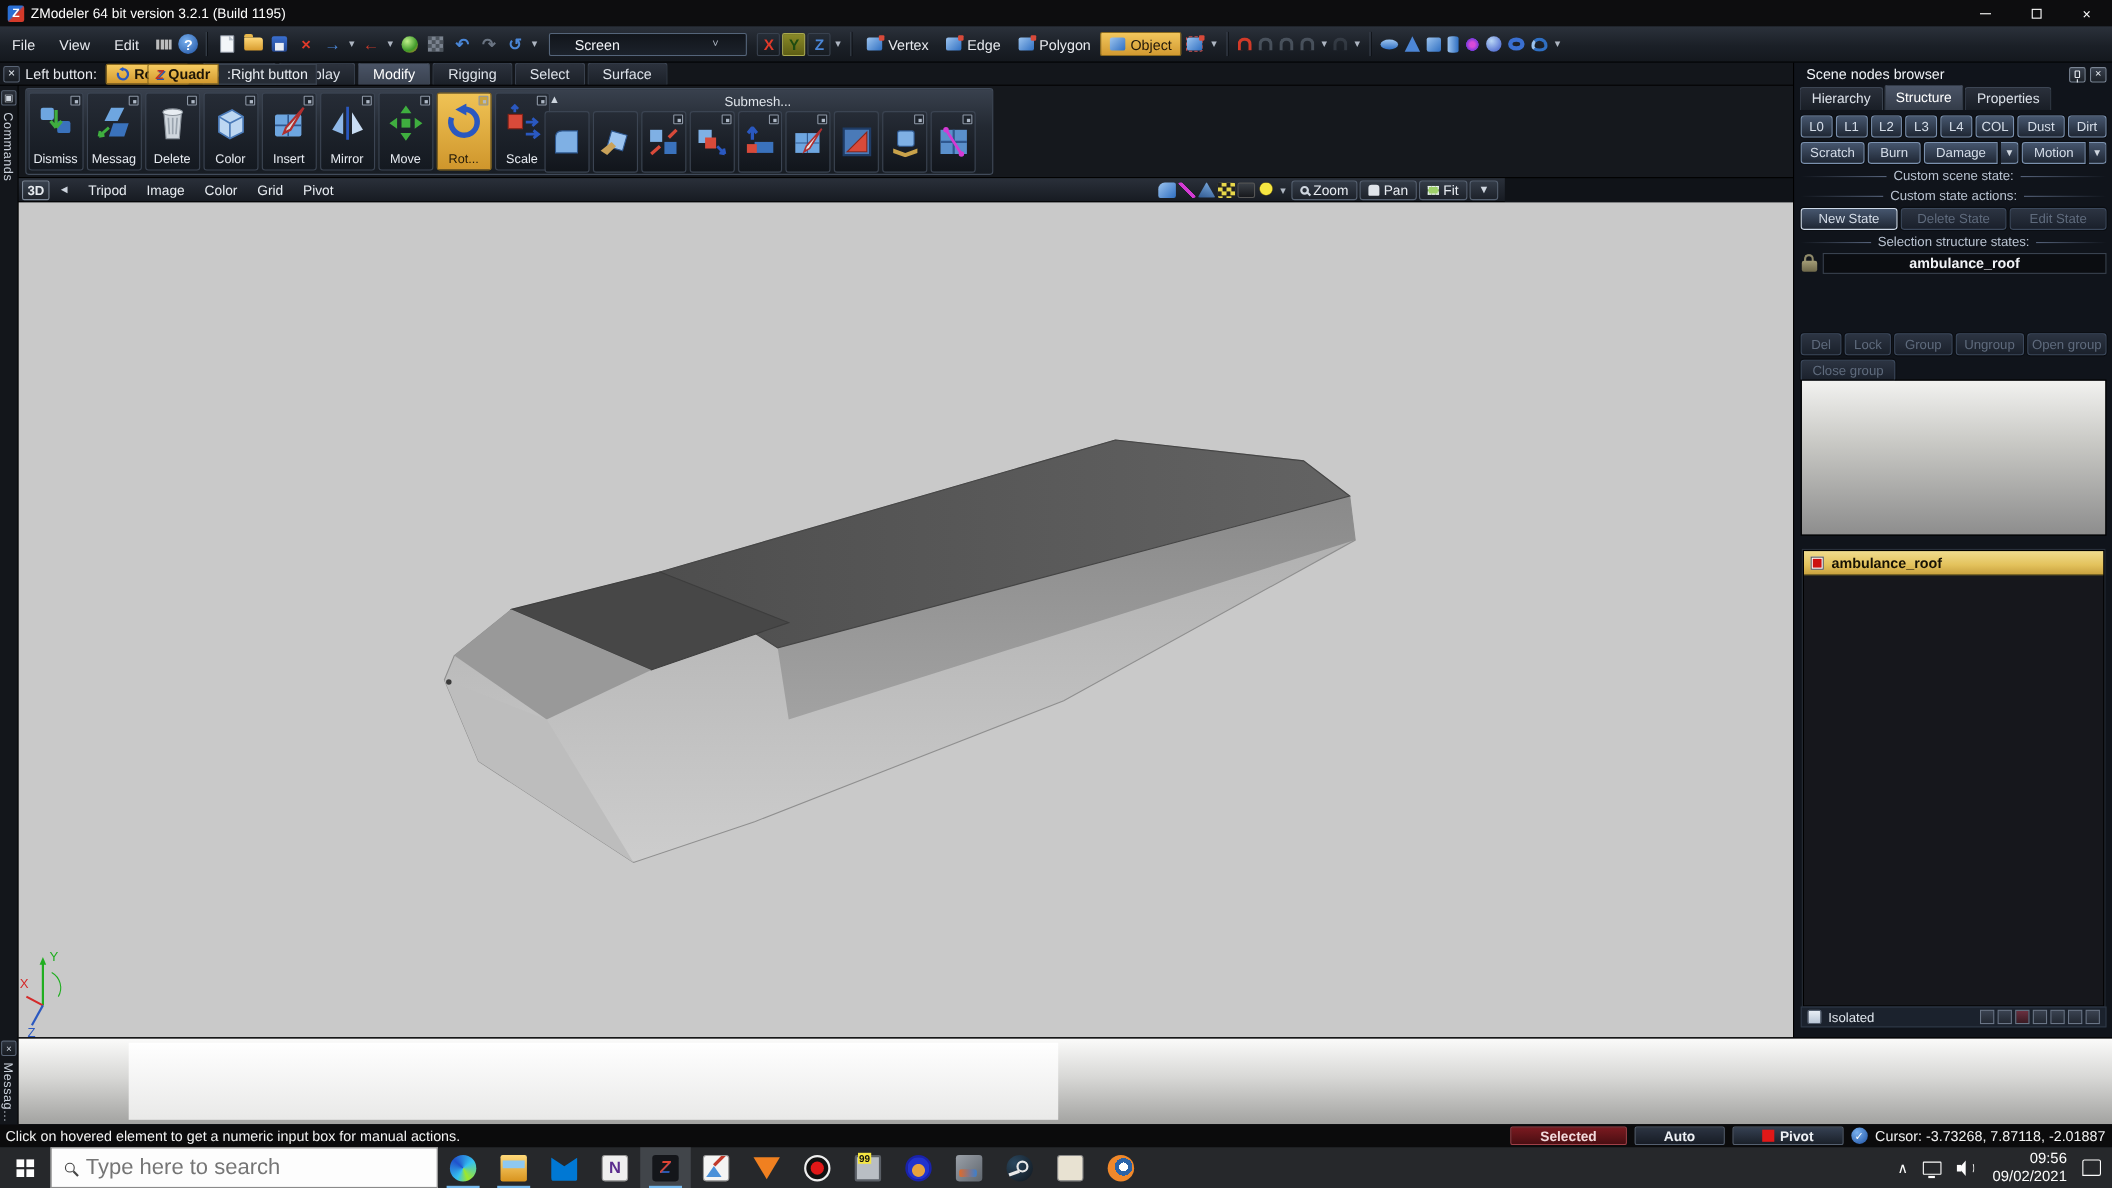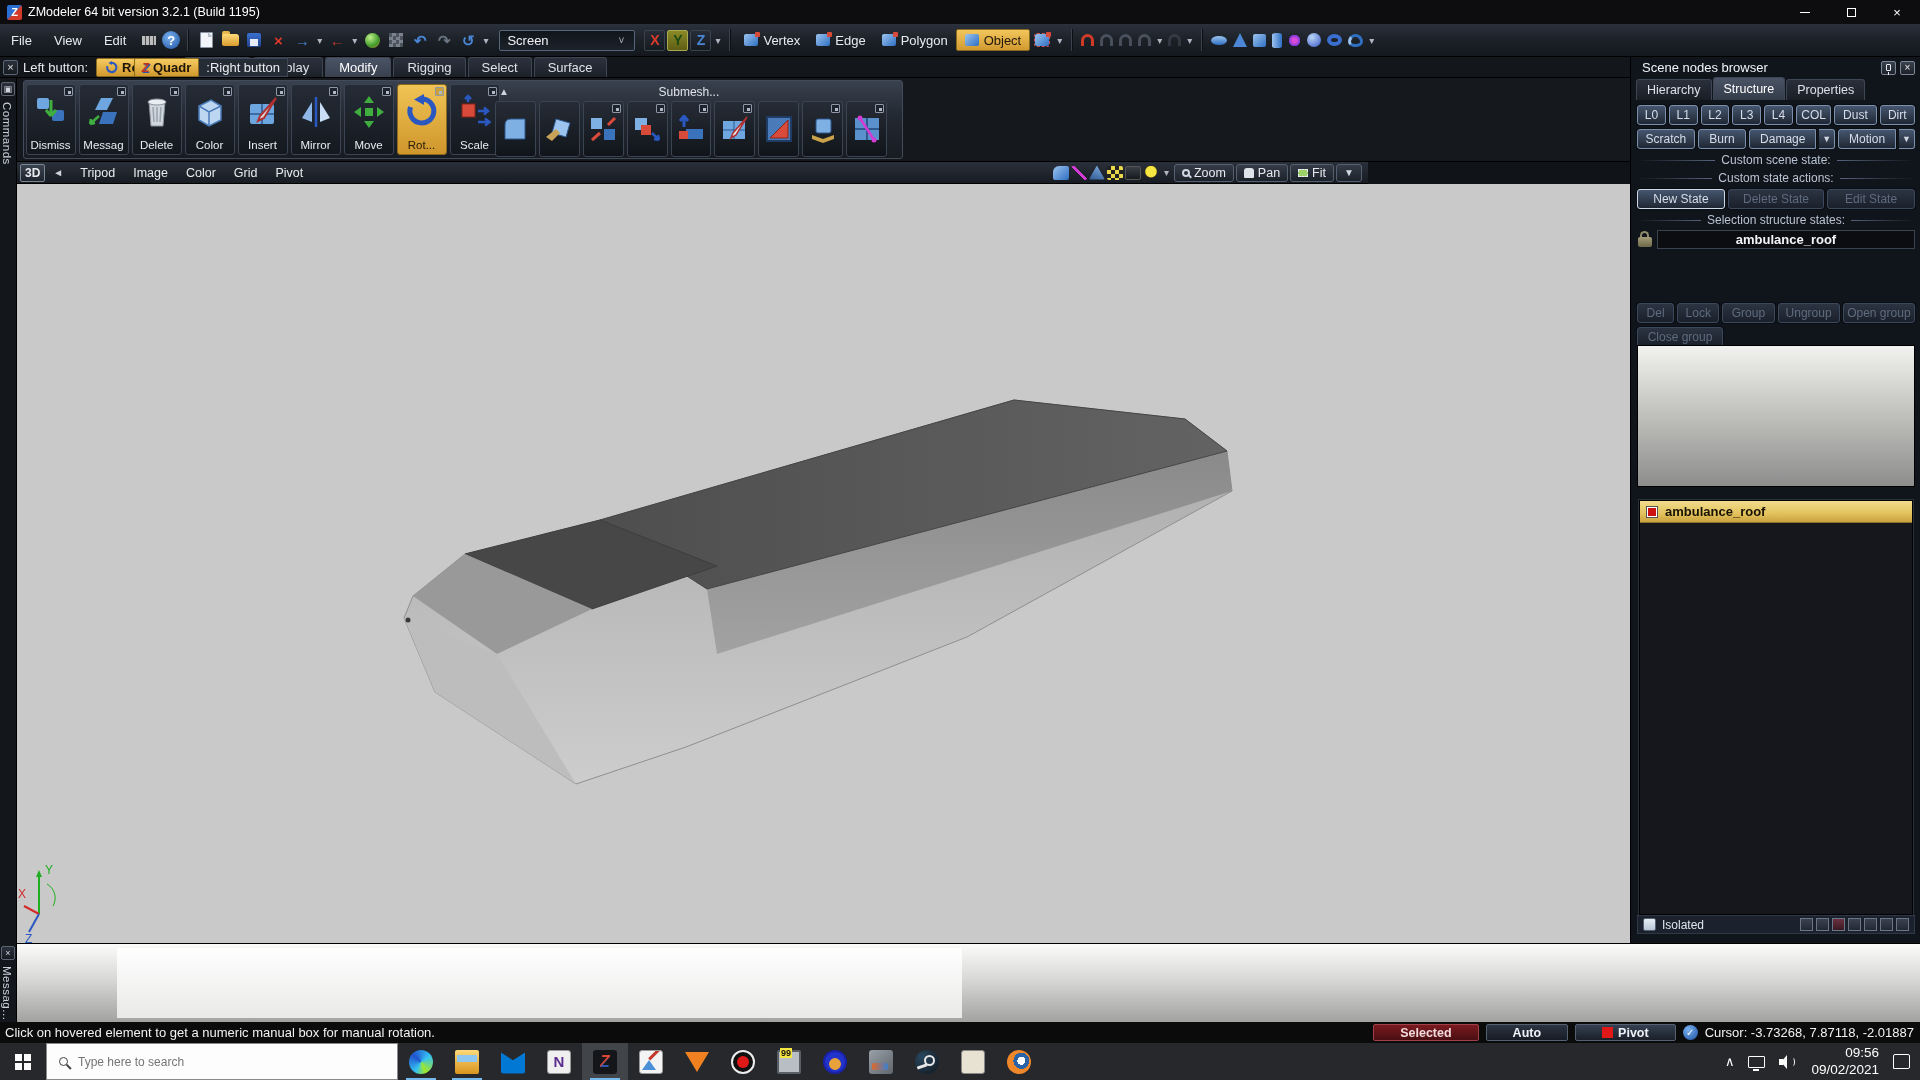--- a/index.html
+++ b/index.html
@@ -15,21 +15,21 @@
   .min-glyph { width:10px; height:1px; background:#fff; display:block; }
   .max-glyph { width:9px; height:9px; border:1px solid #fff; display:block; }
   .close-glyph { color:#fff; font-size:13px; }
 
   
   #menurow { left:0; top:24px; width:1920px; height:33px; background:linear-gradient(180deg,#2b313b 0%,#1b2027 55%,#14181e 100%); border-bottom:1px solid #000; display:flex; align-items:center; color:#e7e9ee; font-size:13px; }
   .menu-item { padding:4px 11px; cursor:default; }
   .mini-ic { width:22px; height:20px; display:flex; align-items:center; justify-content:center; margin:0 1px; border-radius:2px; font-size:13px; }
   .sep { width:1px; height:22px; background:#3a424e; margin:0 6px; box-shadow:1px 0 0 #0c0f13; }
   .dd { color:#aeb6c2; font-size:10px; padding:0 3px; }
-  .screen-dd { width:136px; height:21px; margin:0 8px; background:linear-gradient(180deg,#11151b,#1c222b); border:1px solid #55657a; border-radius:2px; display:flex; align-items:center; padding:0 7px; color:#f0f2f5; }
+  .screen-dd { width:180px; height:21px; margin:0 8px; background:linear-gradient(180deg,#11151b,#1c222b); border:1px solid #55657a; border-radius:2px; display:flex; align-items:center; padding:0 22px; color:#f0f2f5; }
   .screen-dd .dd { margin-left:auto; }
   .axbtn { width:21px; height:21px; margin:0 1px; display:flex; align-items:center; justify-content:center; font-weight:bold; font-size:14px; border-radius:2px; border:1px solid #39424f; background:linear-gradient(180deg,#262d37,#161b21); }
   .axbtn.on { background:linear-gradient(180deg,#8a8a28,#5e5e14); border-color:#a9a94f; }
   .modebtn { height:22px; display:flex; align-items:center; gap:5px; padding:0 8px; border-radius:2px; color:#e7e9ee; }
   .modebtn.on { background:linear-gradient(180deg,#f2c65c,#d29a31); border:1px solid #8a6a1f; color:#21180a; }
   .cube-ic { width:14px; height:12px; background:linear-gradient(135deg,#9cc4ef,#2f6fc2); border-radius:2px; position:relative; }
   .cube-ic i { position:absolute; width:5px; height:5px; background:#d84a3a; border-radius:1px; right:-2px; top:-2px; }
   .magnet { width:13px; height:12px; border:3px solid #d23a28; border-top:none; border-radius:0 0 8px 8px; transform:rotate(180deg); margin:0 3px; }
   .magnet.off { border-color:#5a6470; opacity:.7; }
   .prim { margin:0 3px; }
@@ -156,21 +156,21 @@
   .st-pivot { background:linear-gradient(180deg,#354052,#1a2029); border:1px solid #556070; color:#eef1f5; font-weight:bold; }
   .st-pivot .rsq { width:11px; height:11px; background:#e01818; }
   .chkcirc { width:15px; height:15px; border-radius:50%; background:radial-gradient(circle at 35% 30%,#7ab2f0,#1c4fa0); color:#fff; font-size:10px; display:flex; align-items:center; justify-content:center; }
 
   
   #taskbar { left:0; top:1043px; width:1920px; height:37px; background:#26282b; display:flex; align-items:center; }
   .startbtn { width:46px; height:37px; display:flex; align-items:center; justify-content:center; }
   .winlogo { width:16px; height:16px; display:grid; grid-template-columns:7px 7px; grid-template-rows:7px 7px; gap:2px; }
   .winlogo i { background:#fdfdfd; }
   .searchbox { width:352px; height:37px; background:#fdfdfd; border:1px solid #8a8a8a; display:flex; align-items:center; gap:10px; padding:0 12px; }
-  .searchbox input { border:none; outline:none; font-size:12px; color:#6d28d9; width:280px; background:transparent; }
+  .searchbox input { border:none; outline:none; font-size:20px; color:#6d28d9; width:280px; background:transparent; }
   .sk-mag { width:9px; height:9px; border:1.5px solid #444; border-radius:50%; position:relative; }
   .sk-mag::after { content:""; position:absolute; width:6px; height:1.5px; background:#444; transform:rotate(45deg); right:-5px; bottom:-2px; }
   .tbi { width:46px; height:37px; display:flex; align-items:center; justify-content:center; position:relative; }
   .tbi.running::after { content:""; position:absolute; left:8px; bottom:0; width:30px; height:2px; background:#76b9ed; }
   .tbi.active { background:#41454a; }
   .ti { width:24px; height:24px; border-radius:3px; display:flex; align-items:center; justify-content:center; font-weight:bold; }
   .edge-i { border-radius:50%; background:conic-gradient(from 210deg,#35c1f1,#2052cc,#35c1f1,#9ee82a 85%,#35c1f1); }
   .expl-i { background:linear-gradient(180deg,#ffd97a,#d8941e); border-radius:2px; position:relative; }
   .expl-i::after{ content:""; position:absolute; left:2px; top:5px; right:2px; height:7px; background:#8ec8f0; }
   .mail-i { background:#0078d4; clip-path:polygon(50% 45%,100% 12%,100% 100%,0 100%,0 12%); }
@@ -748,21 +748,21 @@
       </span>
     </div>
   </div>
 
   <div id="msgarea" class="abs">
     <div class="msg-white"></div>
   </div>
 
   <div class="st-hl abs"></div>
   <div id="statusbar" class="abs">
-    <span class="st-msg">Click on hovered element to get a numeric manual box for manual rotation.</span>
+    <span class="st-msg">Click on hovered element to get a numeric input box for manual actions.</span>
     <span class="st-right">
       <span class="stbtn st-selected">
           <span>Selected</span>
         </span>
       <span class="stbtn st-auto">
           <span>Auto</span>
         </span>
       <span class="stbtn st-pivot">
           <span class="rsq"></span>
           <span>Pivot</span>

